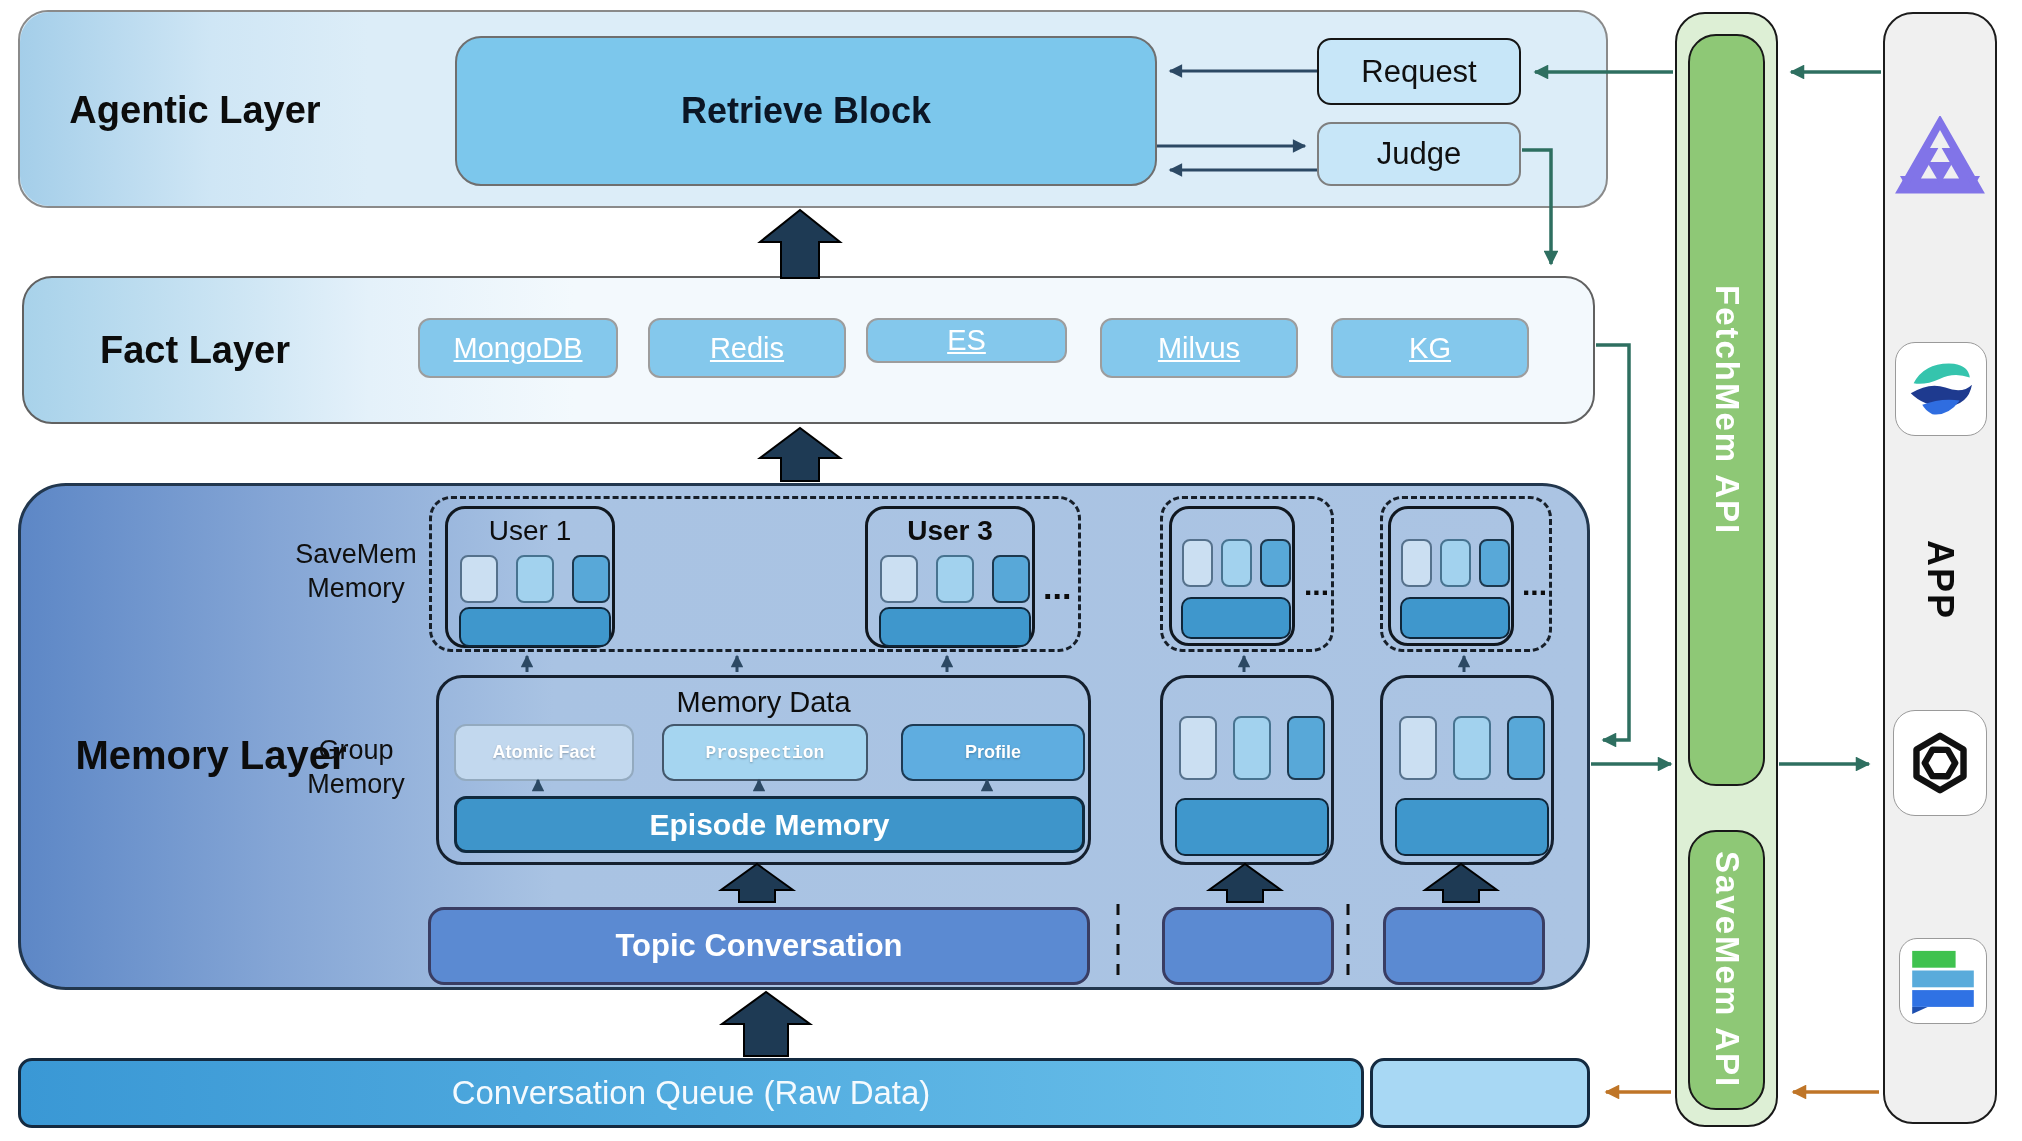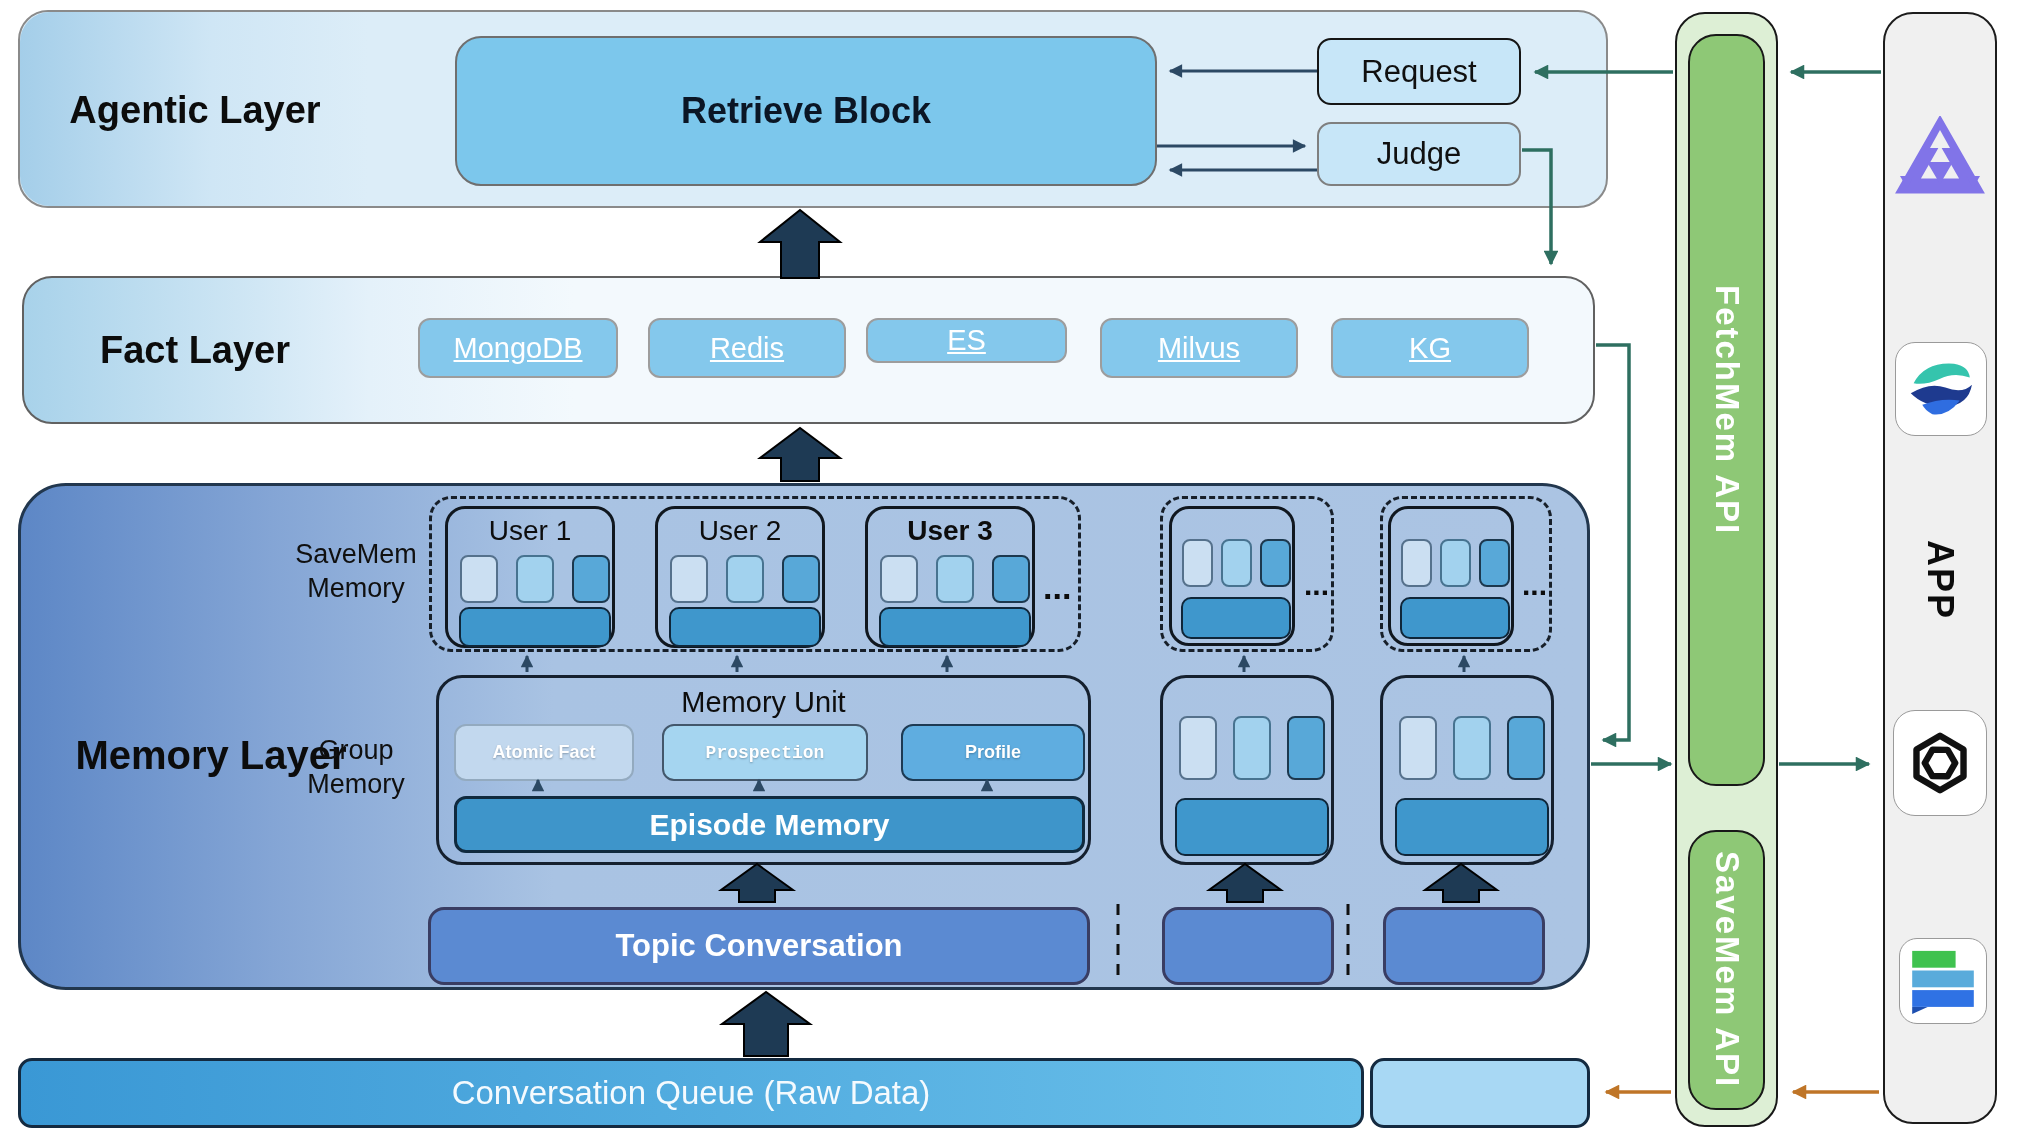--- a/index.html
+++ b/index.html
@@ -106,27 +106,20 @@
     <div class="abs dashed-group" style="left:408px;top:10px;width:652px;height:156px;"></div>
 
     <div class="abs user-card" style="left:424px;top:20px;width:170px;height:142px;">
       <div class="user-title">User 1</div>
       <div class="slot s1" style="left:12px;top:46px;width:34px;height:44px;"></div>
       <div class="slot s2" style="left:68px;top:46px;width:34px;height:44px;"></div>
       <div class="slot s3" style="left:124px;top:46px;width:34px;height:44px;"></div>
       <div class="slot-bar" style="left:11px;top:98px;width:148px;height:36px;"></div>
     </div>
 
-    <div class="abs user-card" style="left:634px;top:20px;width:170px;height:142px;">
-      <div class="user-title">User 2</div>
-      <div class="slot s1" style="left:12px;top:46px;width:34px;height:44px;"></div>
-      <div class="slot s2" style="left:68px;top:46px;width:34px;height:44px;"></div>
-      <div class="slot s3" style="left:124px;top:46px;width:34px;height:44px;"></div>
-      <div class="slot-bar" style="left:11px;top:98px;width:148px;height:36px;"></div>
-    </div>
 
     <div class="abs user-card" style="left:844px;top:20px;width:170px;height:142px;font-weight:bold;">
       <div class="user-title">User 3</div>
       <div class="slot s1" style="left:12px;top:46px;width:34px;height:44px;"></div>
       <div class="slot s2" style="left:68px;top:46px;width:34px;height:44px;"></div>
       <div class="slot s3" style="left:124px;top:46px;width:34px;height:44px;"></div>
       <div class="slot-bar" style="left:11px;top:98px;width:148px;height:36px;"></div>
     </div>
     <div class="abs dots" style="left:1022px;top:82px;">...</div>
 
@@ -144,21 +137,21 @@
       <div class="slot s1" style="left:10px;top:30px;width:27px;height:44px;"></div>
       <div class="slot s2" style="left:49px;top:30px;width:27px;height:44px;"></div>
       <div class="slot s3" style="left:88px;top:30px;width:27px;height:44px;"></div>
       <div class="slot-bar" style="left:9px;top:88px;width:106px;height:38px;"></div>
     </div>
     <div class="abs dots" style="left:1501px;top:82px;font-size:30px;">...</div>
 
     <div class="abs side-label" style="left:262px;top:248px;width:146px;">Group Memory</div>
 
     <div class="abs mem-unit" style="left:415px;top:189px;width:655px;height:190px;">
-      <div class="mem-unit-title">Memory Unit</div>
+      <div class="mem-unit-title">Memory Data</div>
       <div class="abs node fact atomic" style="left:15px;top:46px;width:180px;height:57px;">
         <span>Atomic Fact</span>
       </div>
       <div class="abs node fact prospect" style="left:223px;top:46px;width:206px;height:57px;font-family:Liberation Mono, monospace;">
         <span>Prospection</span>
       </div>
       <div class="abs node fact profile" style="left:462px;top:46px;width:184px;height:57px;">
         <span>Profile</span>
       </div>
       <div class="abs node episode" style="left:15px;top:118px;width:631px;height:57px;">

